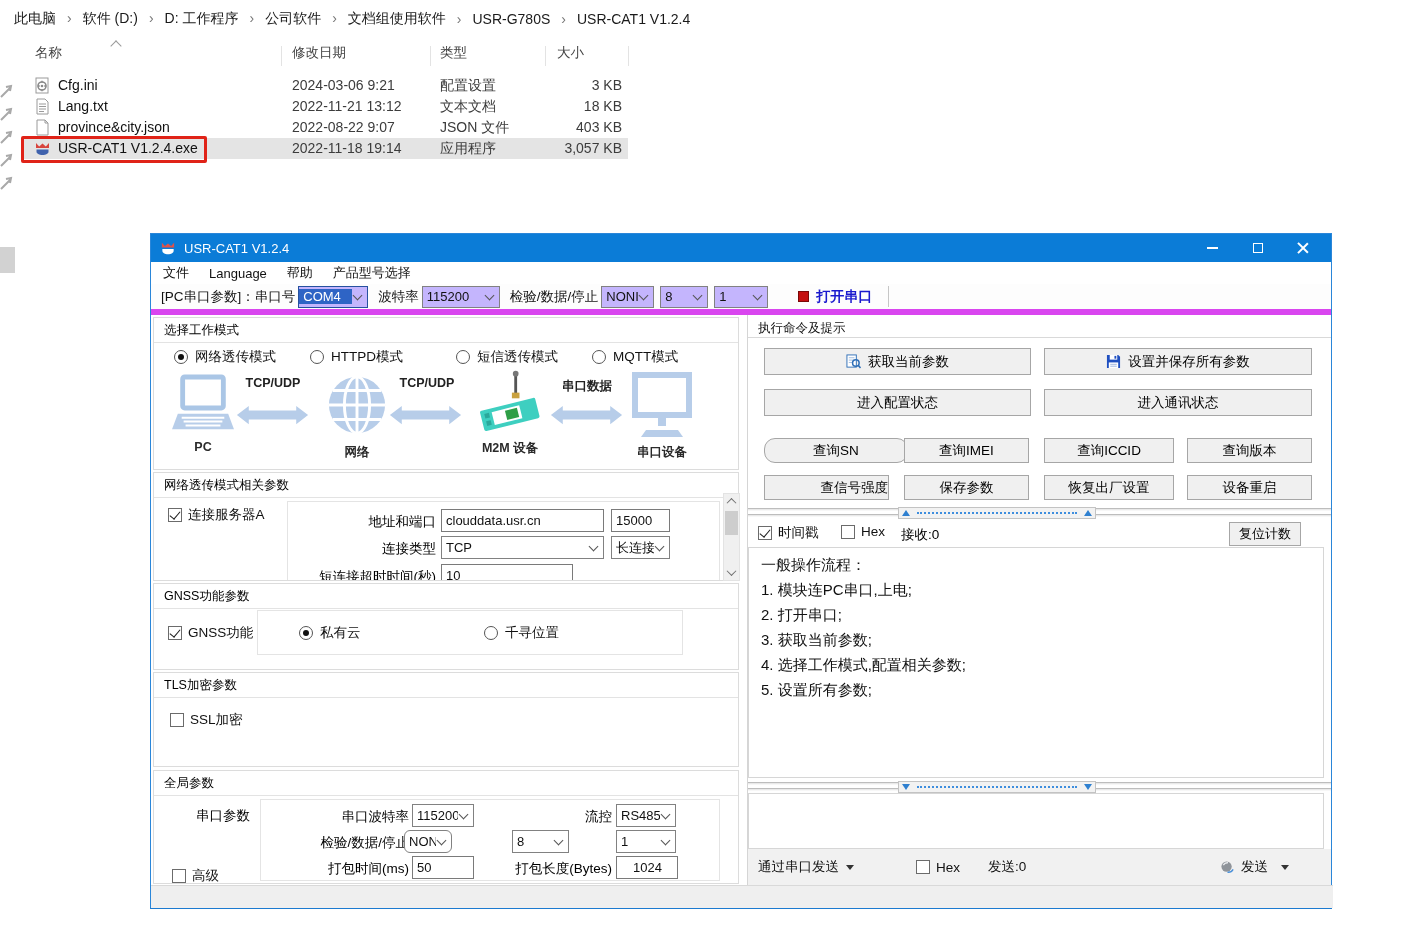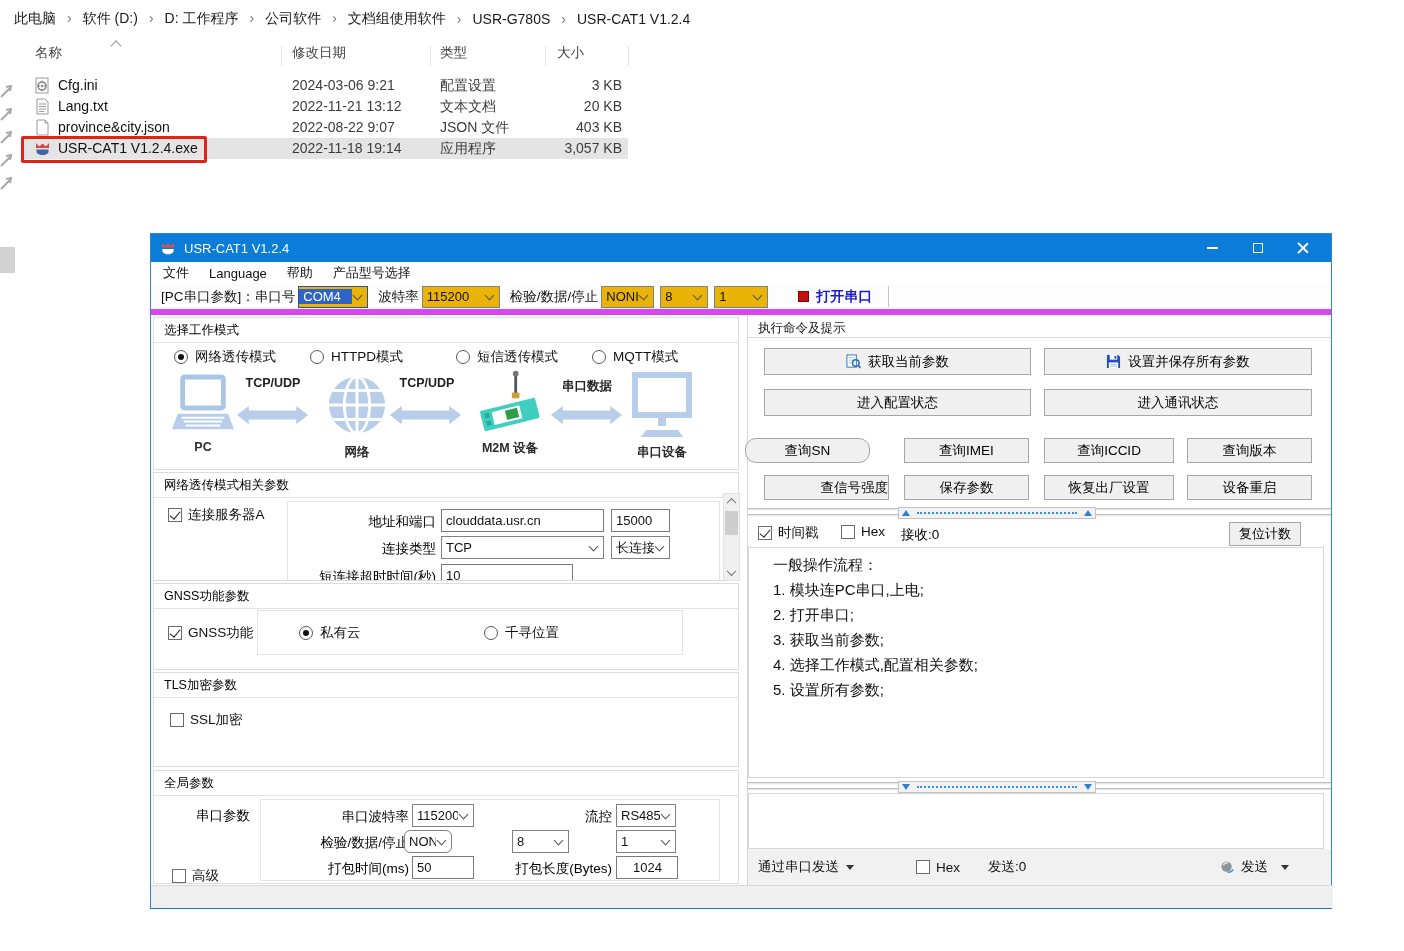--- a/index.html
+++ b/index.html
@@ -40,21 +40,21 @@
   .glyph-close { width:12px; height:12px; position:relative; }
   .glyph-close::before,.glyph-close::after { content:""; position:absolute; left:5px; top:-1px; width:1.6px; height:14px; background:#fff; }
   .glyph-close::before { transform:rotate(45deg); } .glyph-close::after { transform:rotate(-45deg); }
 
   .menubar { position:absolute; left:0; top:28px; width:100%; height:22px; background:#fff; display:flex; align-items:center; font-size:13px; }
   .menu-item { padding:0 10px; cursor:default; }
   .menu-item:first-child { padding-left:12px; }
 
   .toolbar { position:absolute; left:0; top:50px; width:100%; height:31px; background:#fdfdfd; border-bottom:6px solid #d946ef; display:flex; align-items:center; font-size:13.5px; }
   .toolbar .tl { margin-left:10px; white-space:nowrap; }
-  .tb-combo { position:relative; display:flex; align-items:center; height:22px; border:1px solid #818181; background:#eab308; margin-left:3px; font-size:13px; }
+  .tb-combo { position:relative; display:flex; align-items:center; height:22px; border:1px solid #818181; background:#c4b5fd; margin-left:3px; font-size:13px; }
   .tb-combo .v { flex:1; padding:0 4px; white-space:nowrap; overflow:hidden; }
   .tb-combo.sel { border-color:#26519f; }
   .tb-combo.sel .v { background:#2e64c5; color:#fff; }
   .chev { width:7px; height:7px; border-right:1.6px solid #555; border-bottom:1.6px solid #555; transform:rotate(45deg); margin:-3px 6px 0 2px; flex:none; }
   .open-btn { display:flex; align-items:center; gap:7px; margin-left:30px; cursor:default; }
   .open-led { width:11px; height:11px; background:#c40f0f; border:1px solid #7a0808; }
   .open-label { color:#1a1ace; font-weight:bold; font-size:14px; }
   .tb-sep { width:1px; height:21px; background:#c6c6c6; margin-left:16px; }
 
   
@@ -93,21 +93,21 @@
   .split-handle { position:absolute; left:150px; top:0; width:198px; height:12px; background:#f2f2f2; border:1px solid #c3c3c3; display:flex; align-items:center; }
   .split-dots { flex:1; border-top:2px dotted #3e8ede; margin:0 4px; }
   .split-tri { width:0; height:0; border-left:4px solid transparent; border-right:4px solid transparent; flex:none; margin:0 3px; }
   .tri-up { border-bottom:6px solid #2f80d0; }
   .tri-dn { border-top:6px solid #2f80d0; }
 
   
   .exec-title { position:absolute; left:607px; top:86px; font-size:12.5px; }
   .exec-line { position:absolute; left:597px; top:103px; width:583px; height:1px; background:#d9d9d9; }
   .btn { position:absolute; display:flex; align-items:center; justify-content:center; gap:7px; background:#f0f0f0; border:1px solid #a6a6a6; font-size:13.5px; color:#000; cursor:default; }
-  .log-area { position:absolute; left:597px; top:313px; width:576px; height:231px; background:#fff; border:1px solid #d6d6d6; font-size:15px; line-height:25px; padding:4px 24px; white-space:pre-line; overflow:hidden; }
+  .log-area { position:absolute; left:597px; top:313px; width:576px; height:231px; background:#fff; border:1px solid #d6d6d6; font-size:15px; line-height:25px; padding:4px 12px; white-space:pre-line; overflow:hidden; }
   .send-area { position:absolute; left:597px; top:559px; width:576px; height:56px; background:#fff; border:1px solid #d6d6d6; }
   .send-bar { position:absolute; left:597px; top:615px; width:583px; height:36px; background:#f1f1f1; display:flex; align-items:center; font-size:13.5px; }
   .caret-dn { width:0; height:0; border-left:4px solid transparent; border-right:4px solid transparent; border-top:5px solid #333; margin-left:7px; }
   .bottom-strip { position:absolute; left:0; top:651px; width:1182px; height:23px; background:#efefef; border-top:1px solid #d9d9d9; }
   .counter { white-space:nowrap; }
 </style>
 </head>
 <body>
 
 <div id="page">
@@ -145,21 +145,21 @@
     <span class="file-size">3 KB</span>
   </div>
   <div class="file-row" style="top:96px;">
     <svg class="file-icon" viewBox="0 0 17 17">
         <path d="M3 1 h8 l3 3 v12 H3 Z" fill="#fff" stroke="#9a9a9a"></path>
         <path d="M5 6h7M5 8.5h7M5 11h7M5 13.5h5" stroke="#9a9a9a" stroke-width="1"></path>
       </svg>
     <span class="file-name">Lang.txt</span>
     <span class="file-date">2022-11-21 13:12</span>
     <span class="file-type">文本文档</span>
-    <span class="file-size">20 KB</span>
+    <span class="file-size">18 KB</span>
   </div>
   <div class="file-row" style="top:117px;">
     <svg class="file-icon" viewBox="0 0 17 17">
         <path d="M3 1 h8 l3 3 v12 H3 Z" fill="#fff" stroke="#9a9a9a"></path>
         <path d="M11 1 v3 h3" fill="none" stroke="#9a9a9a"></path>
       </svg>
     <span class="file-name">province&amp;city.json</span>
     <span class="file-date">2022-08-22 9:07</span>
     <span class="file-type">JSON 文件</span>
     <span class="file-size">403 KB</span>
@@ -437,21 +437,21 @@
         </svg>
       <span>设置并保存所有参数</span>
     </div>
     <div class="btn" style="left:613px;top:155px;width:267px;height:27px;">
         <span>进入配置状态</span>
       </div>
     <div class="btn" style="left:893px;top:155px;width:268px;height:27px;">
         <span>进入通讯状态</span>
       </div>
 
-    <div class="btn" style="left:594px;top:204px;width:125px;height:25px;border-radius:11px;">
+    <div class="btn" style="left:613px;top:204px;width:144px;height:25px;border-radius:11px;">
         <span>查询SN</span>
       </div>
     <div class="btn" style="left:753px;top:204px;width:125px;height:25px;">
         <span>查询IMEI</span>
       </div>
     <div class="btn" style="left:893px;top:204px;width:130px;height:25px;">
         <span>查询ICCID</span>
       </div>
     <div class="btn" style="left:1036px;top:204px;width:125px;height:25px;">
         <span>查询版本</span>

